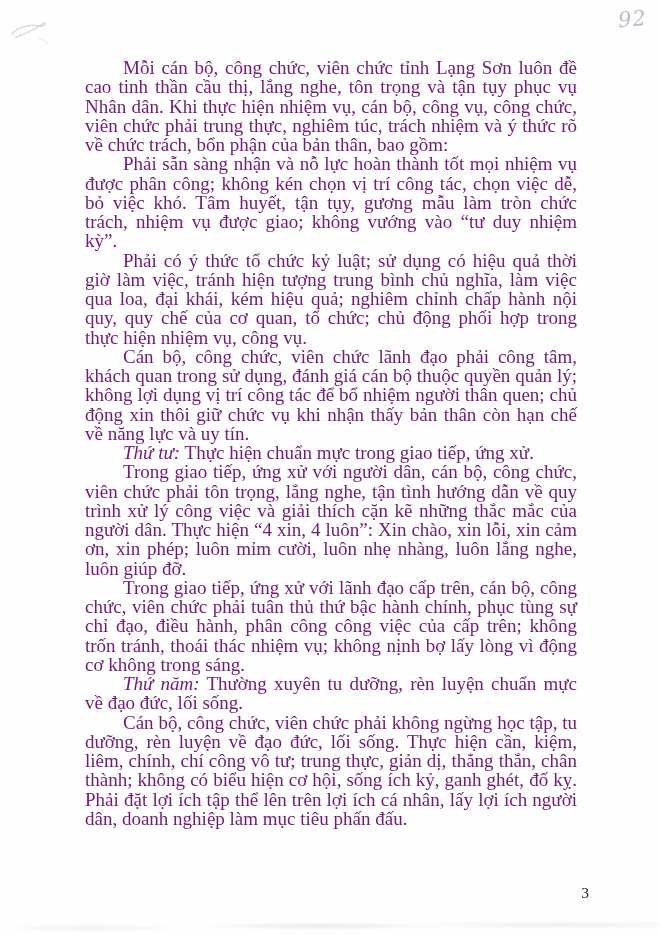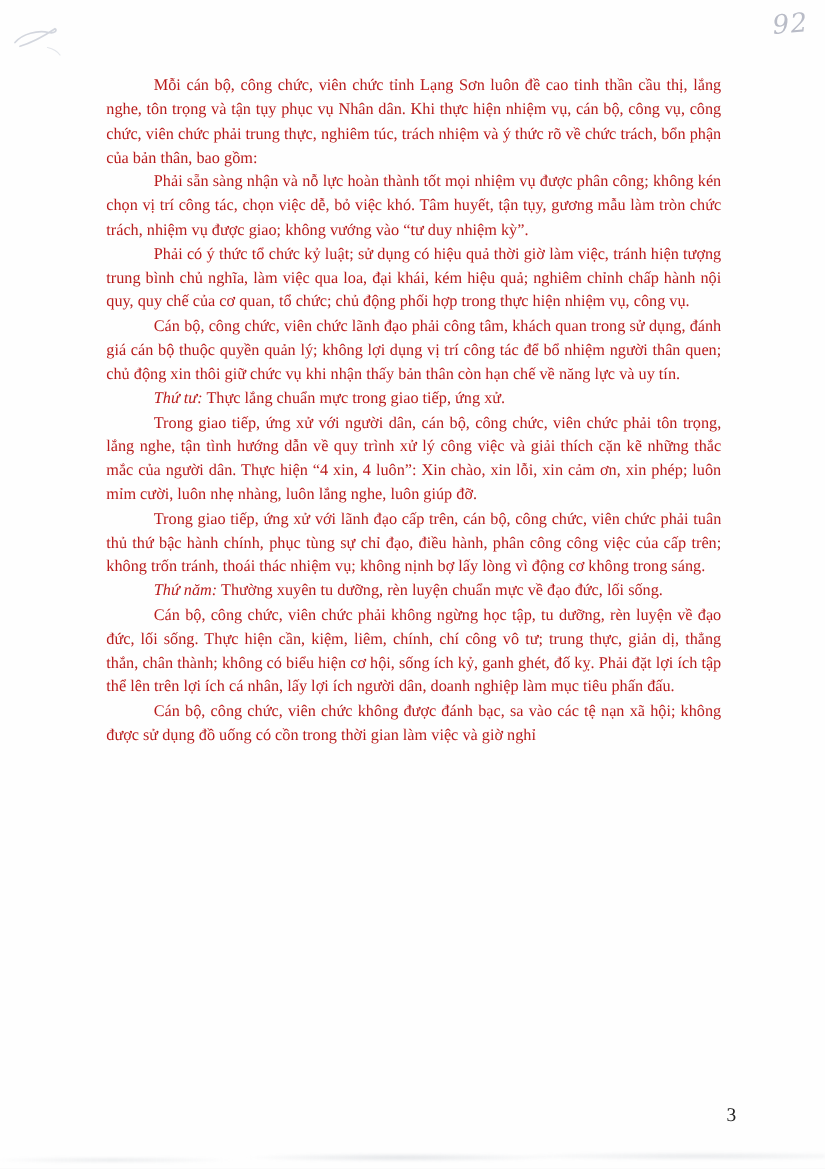--- a/index.html
+++ b/index.html
@@ -11,22 +11,22 @@
   .page {
     position: relative;
     width: 660px; height: 935px;
     background: #fefefe;
     overflow: hidden;
   }
   .text-block {
     position: absolute;
     left: 85px; top: 58px;
     width: 492px;
-    color: #b91c1c;
-    font-size: 13px;
+    color: #701a75;
+    font-size: 19px;
     line-height: 19.25px;
     text-align: justify;
   }
   .text-block p {
     margin: 0;
     text-indent: 38px;
   }
   .lead { font-style: italic; }
   .hw-folio {
     position: absolute;
@@ -72,25 +72,24 @@
     <path d="M30,20 C34,21 38,23 40,26" fill="none" stroke="#dfe2e8" stroke-width="1" stroke-linecap="round"></path>
   </svg>
 
   <div class="hw-folio">92</div>
 
   <div class="text-block">
     <p><em class="lead"></em><span>Mỗi cán bộ, công chức, viên chức tỉnh Lạng Sơn luôn đề cao tinh thần cầu thị, lắng nghe, tôn trọng và tận tụy phục vụ Nhân dân. Khi thực hiện nhiệm vụ, cán bộ, công vụ, công chức, viên chức phải trung thực, nghiêm túc, trách nhiệm và ý thức rõ về chức trách, bổn phận của bản thân, bao gồm:</span></p>
     <p><em class="lead"></em><span>Phải sẵn sàng nhận và nỗ lực hoàn thành tốt mọi nhiệm vụ được phân công; không kén chọn vị trí công tác, chọn việc dễ, bỏ việc khó. Tâm huyết, tận tụy, gương mẫu làm tròn chức trách, nhiệm vụ được giao; không vướng vào “tư duy nhiệm kỳ”.</span></p>
     <p><em class="lead"></em><span>Phải có ý thức tổ chức kỷ luật; sử dụng có hiệu quả thời giờ làm việc, tránh hiện tượng trung bình chủ nghĩa, làm việc qua loa, đại khái, kém hiệu quả; nghiêm chỉnh chấp hành nội quy, quy chế của cơ quan, tổ chức; chủ động phối hợp trong thực hiện nhiệm vụ, công vụ.</span></p>
     <p><em class="lead"></em><span>Cán bộ, công chức, viên chức lãnh đạo phải công tâm, khách quan trong sử dụng, đánh giá cán bộ thuộc quyền quản lý; không lợi dụng vị trí công tác để bổ nhiệm người thân quen; chủ động xin thôi giữ chức vụ khi nhận thấy bản thân còn hạn chế về năng lực và uy tín.</span></p>
-    <p><em class="lead">Thứ tư:</em><span> Thực lắng chuẩn mực trong giao tiếp, ứng xử.</span></p>
+    <p><em class="lead">Thứ tư:</em><span> Thực hiện chuẩn mực trong giao tiếp, ứng xử.</span></p>
     <p><em class="lead"></em><span>Trong giao tiếp, ứng xử với người dân, cán bộ, công chức, viên chức phải tôn trọng, lắng nghe, tận tình hướng dẫn về quy trình xử lý công việc và giải thích cặn kẽ những thắc mắc của người dân. Thực hiện “4 xin, 4 luôn”: Xin chào, xin lỗi, xin cảm ơn, xin phép; luôn mỉm cười, luôn nhẹ nhàng, luôn lắng nghe, luôn giúp đỡ.</span></p>
     <p><em class="lead"></em><span>Trong giao tiếp, ứng xử với lãnh đạo cấp trên, cán bộ, công chức, viên chức phải tuân thủ thứ bậc hành chính, phục tùng sự chỉ đạo, điều hành, phân công công việc của cấp trên; không trốn tránh, thoái thác nhiệm vụ; không nịnh bợ lấy lòng vì động cơ không trong sáng.</span></p>
     <p><em class="lead">Thứ năm:</em><span> Thường xuyên tu dưỡng, rèn luyện chuẩn mực về đạo đức, lối sống.</span></p>
     <p><em class="lead"></em><span>Cán bộ, công chức, viên chức phải không ngừng học tập, tu dưỡng, rèn luyện về đạo đức, lối sống. Thực hiện cần, kiệm, liêm, chính, chí công vô tư; trung thực, giản dị, thẳng thắn, chân thành; không có biểu hiện cơ hội, sống ích kỷ, ganh ghét, đố kỵ. Phải đặt lợi ích tập thể lên trên lợi ích cá nhân, lấy lợi ích người dân, doanh nghiệp làm mục tiêu phấn đấu.</span></p>
-    <p><em class="lead"></em><span>Cán bộ, công chức, viên chức không được đánh bạc, sa vào các tệ nạn xã hội; không được sử dụng đồ uống có cồn trong thời gian làm việc và giờ nghỉ</span></p>
   </div>
 
   <div class="page-number">3</div>
 
   <div class="scan-smudge"></div>
 
 </div>
 
 </body></html>

